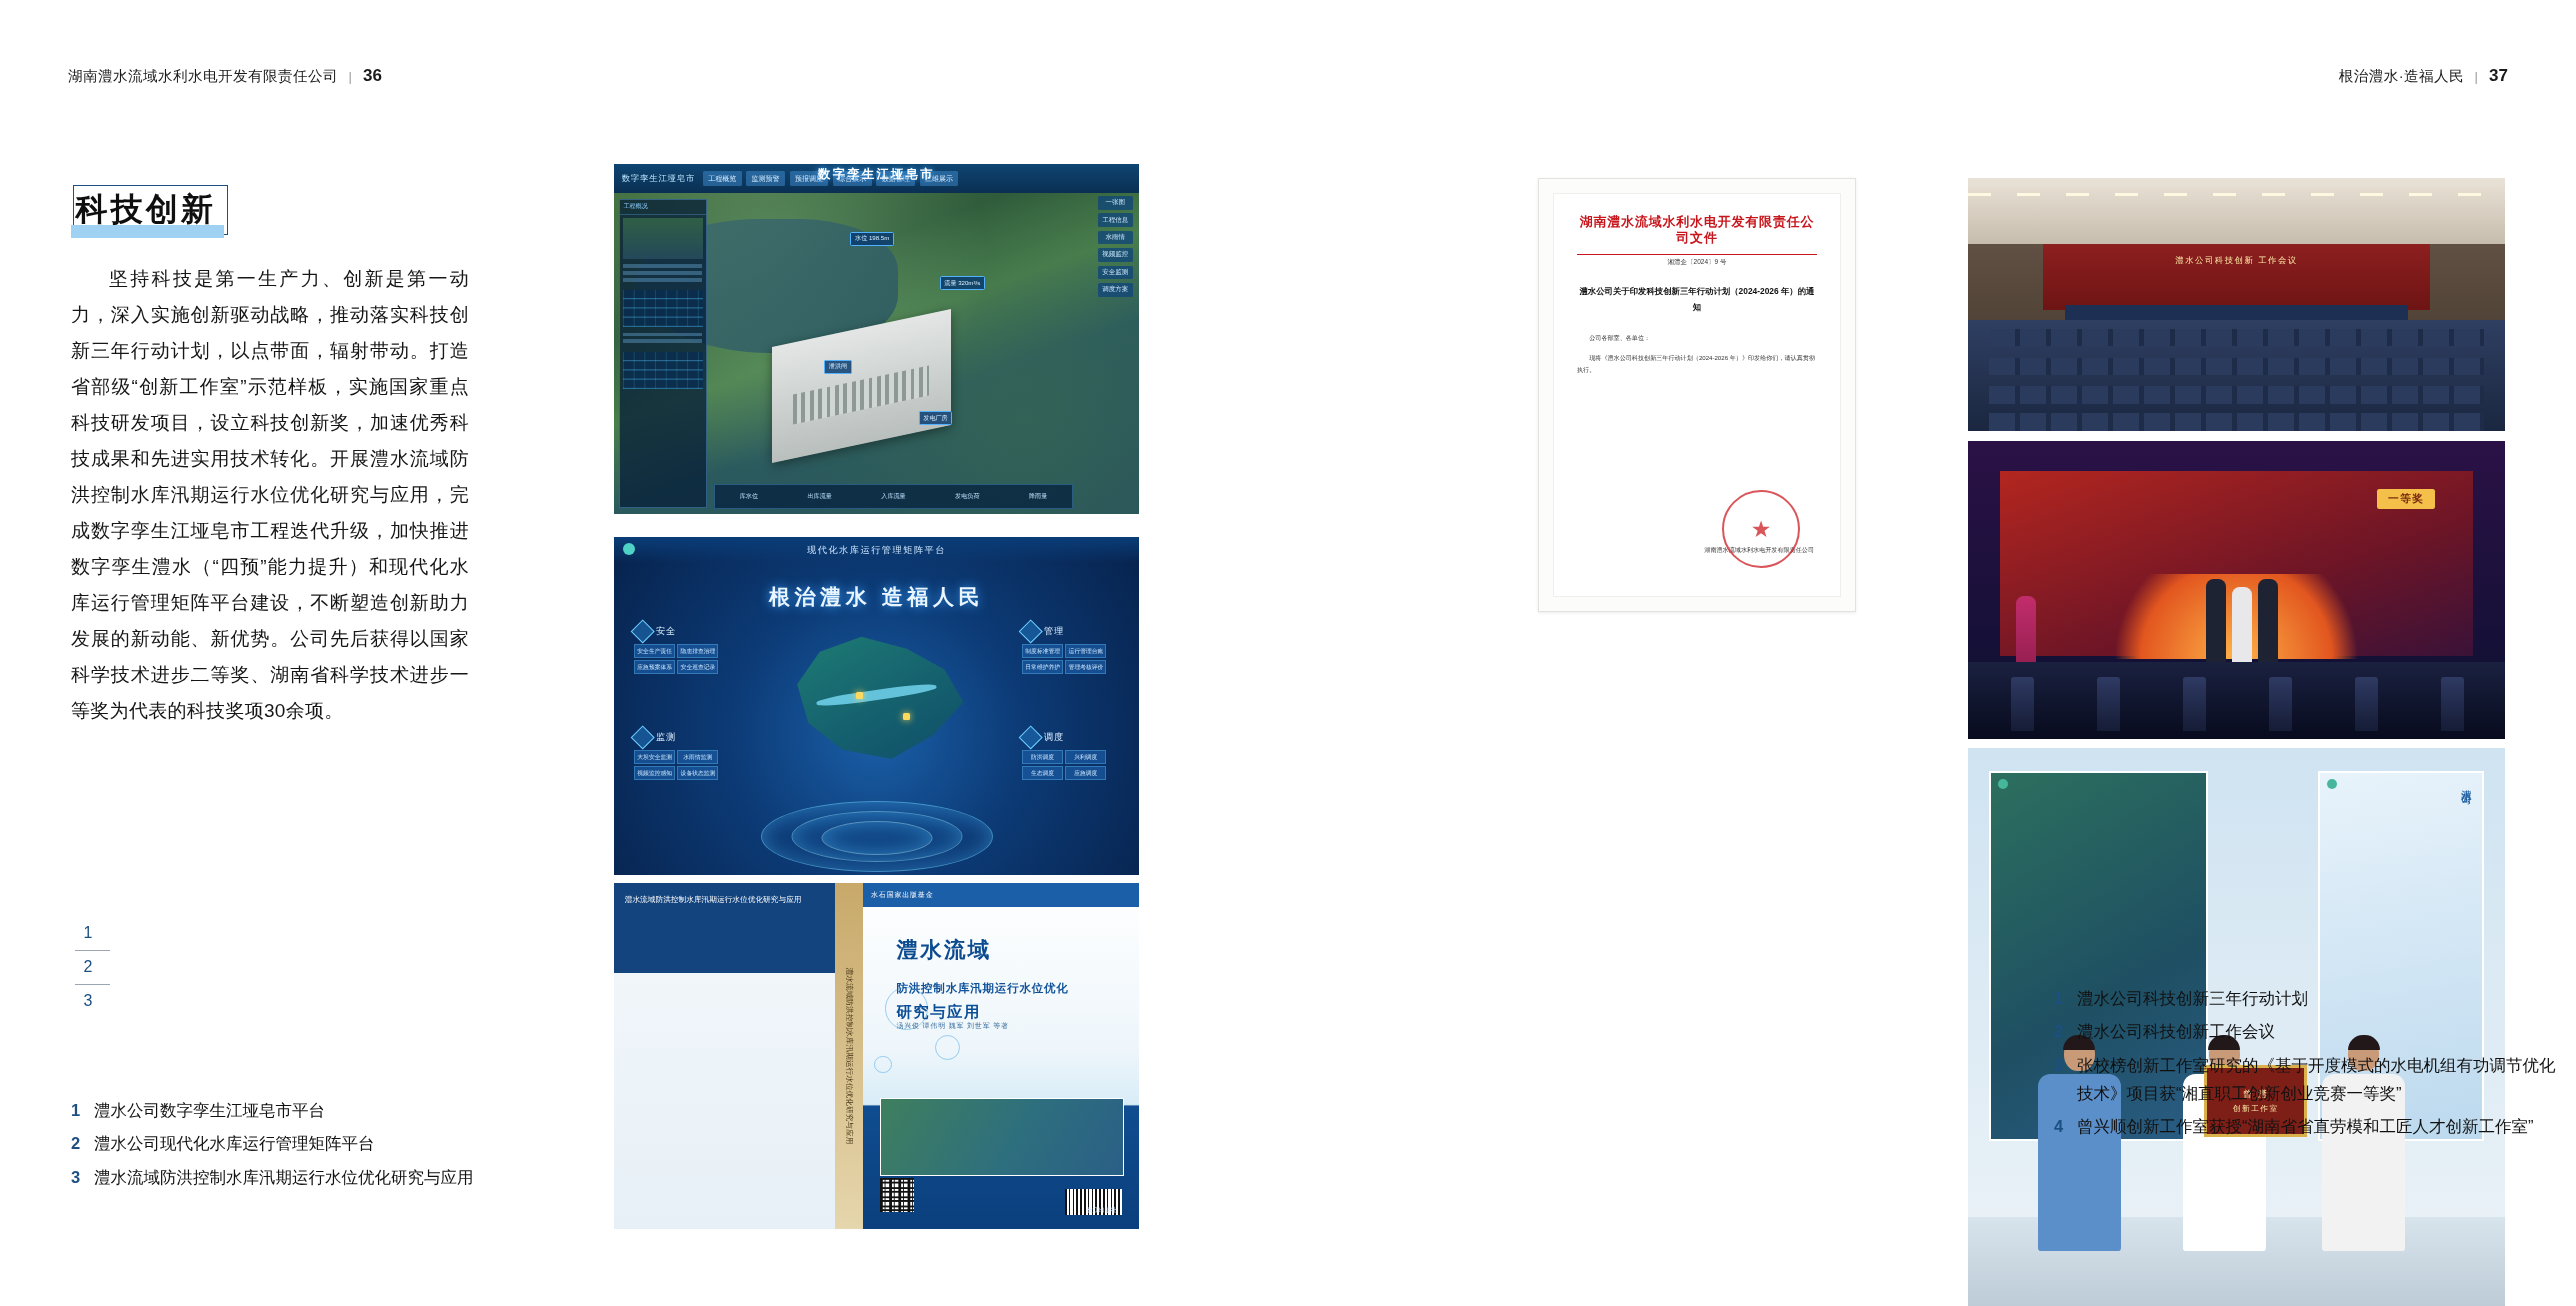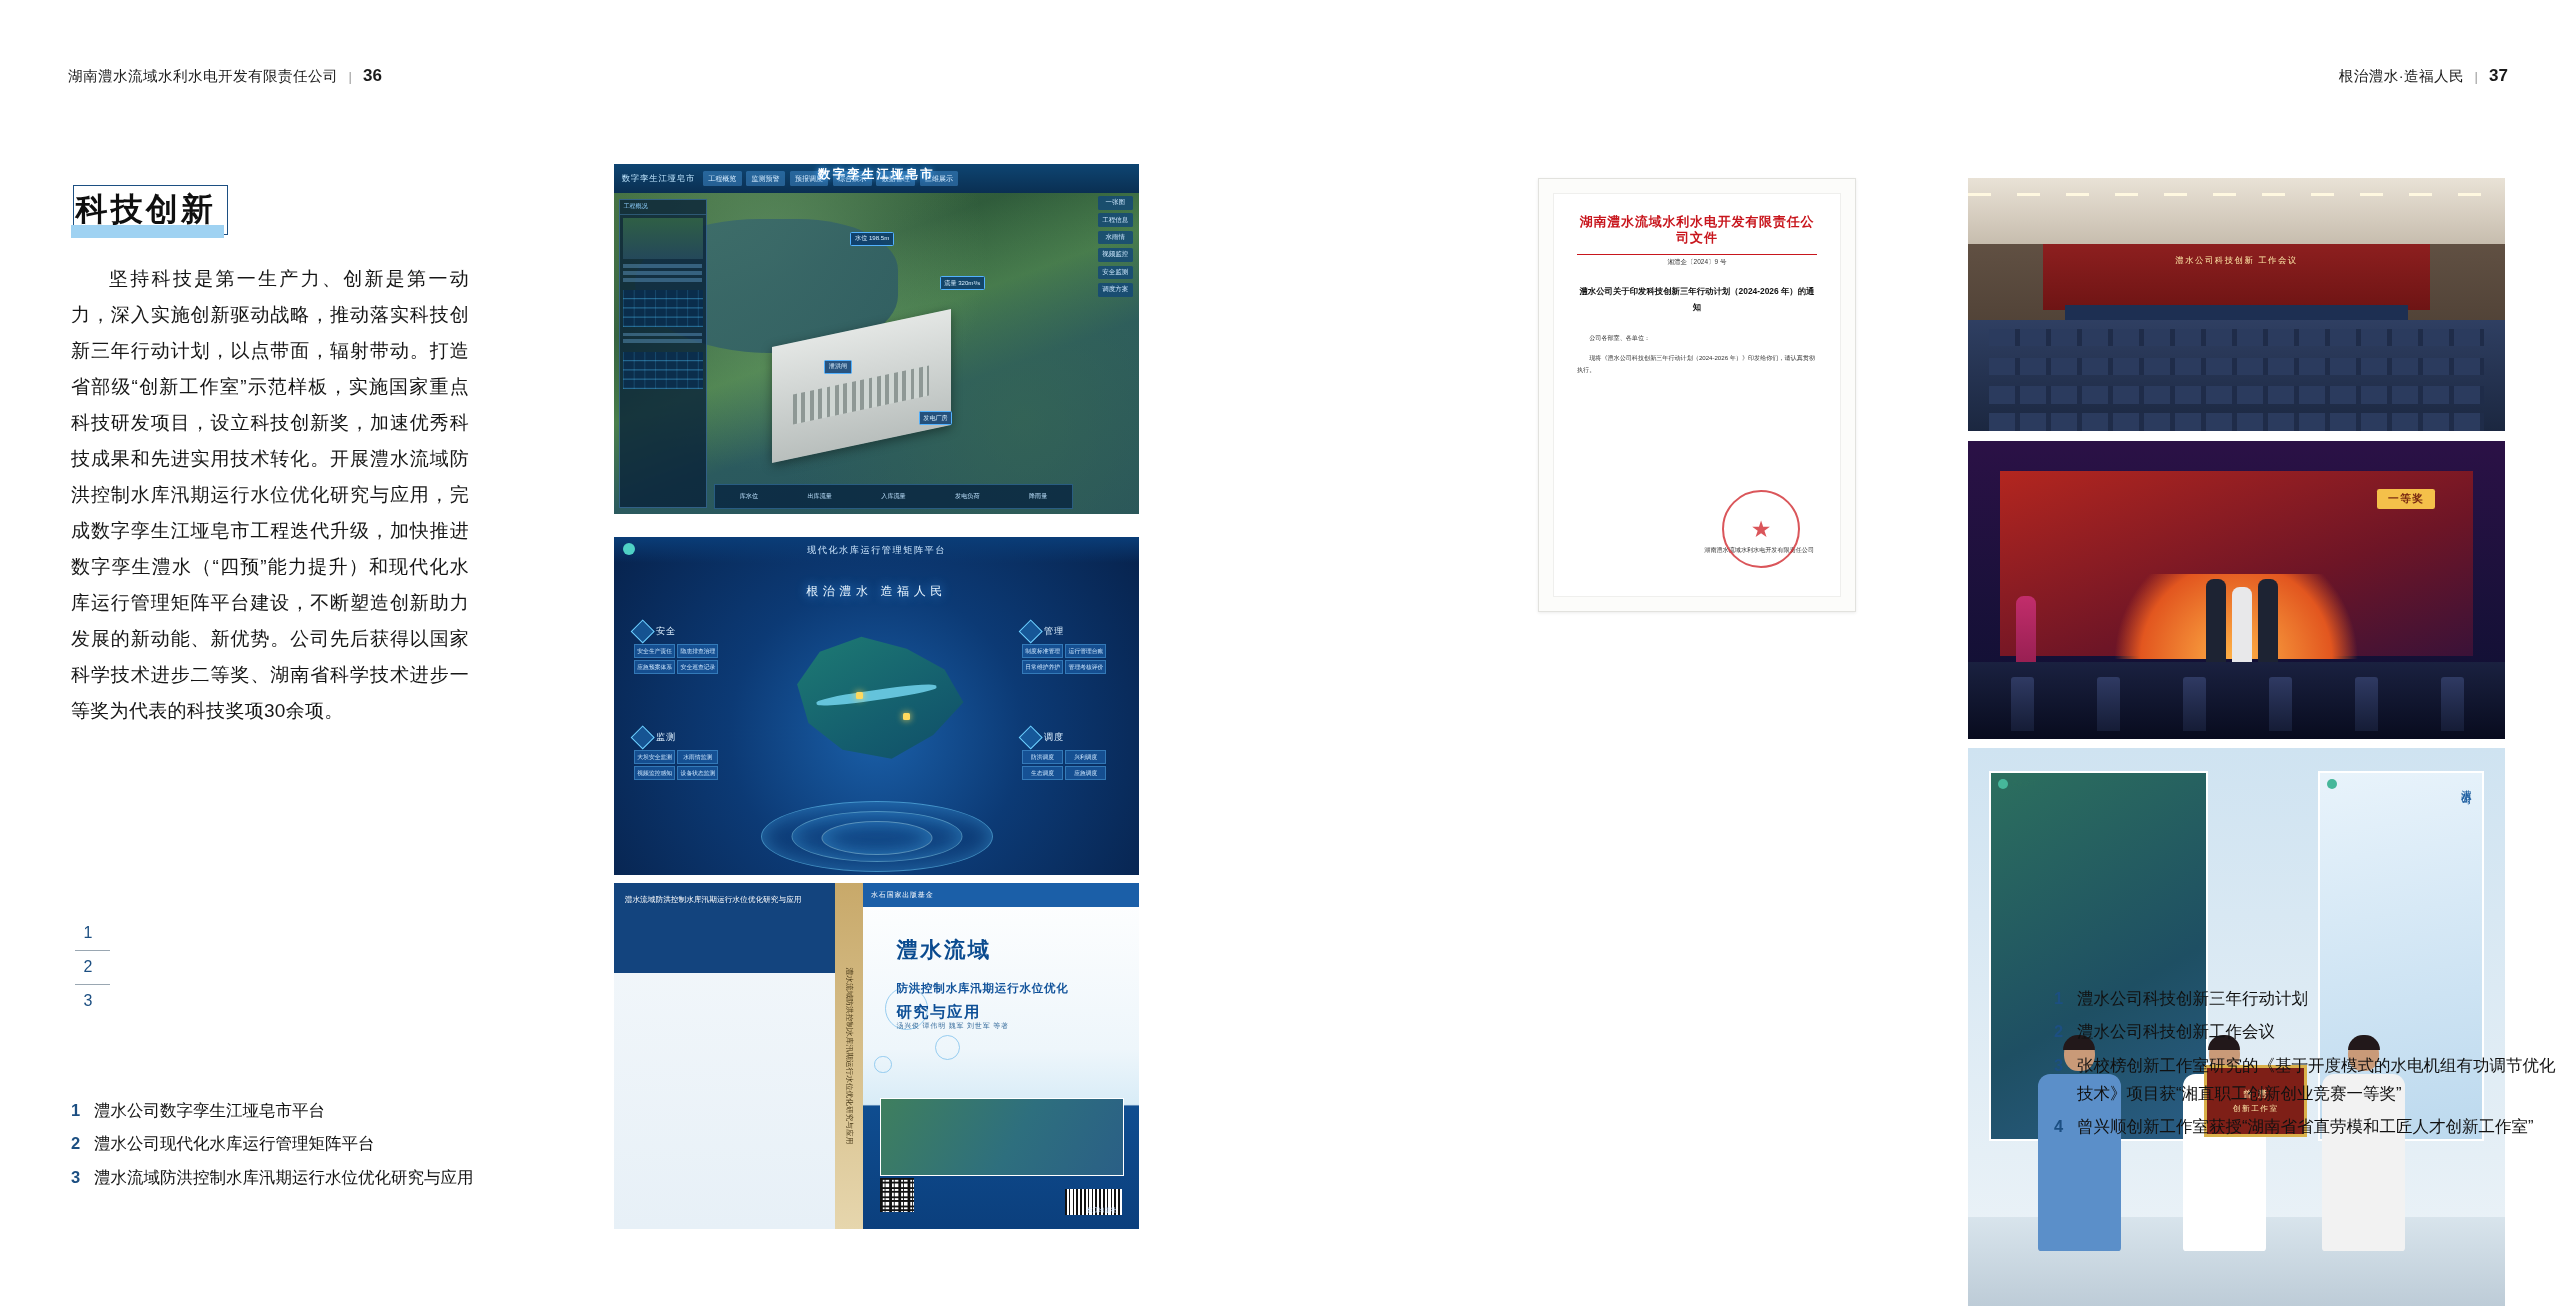--- a/index.html
+++ b/index.html
@@ -268,21 +268,21 @@
     background: linear-gradient(#0a3d78, rgba(10,50,100,0));
     display: flex; align-items: center; justify-content: center;
   }
   .basin-top .t { color: #cfe8ff; font-size: 9.2px; letter-spacing: 1.5px; }
   .basin-top .logo {
     position: absolute; left: 9.2px; top: 6.1px; width: 12.3px; height: 12.3px;
     border-radius: 50%; background: #4fd1c5;
   }
   .basin-slogan {
     position: absolute; left: 50%; top: 46px; transform: translateX(-50%);
-    font-size: 12px; letter-spacing: 4.6px; color: #eaf6ff; font-weight: normal;
+    font-size: 21px; letter-spacing: 4.6px; color: #eaf6ff; font-weight: bold;
     text-shadow: 0 0 10.7px #3aa0ff; white-space: nowrap;
   }
   .basin-map {
     position: absolute; left: 32%; top: 26%; width: 36%; height: 44%;
     background: linear-gradient(150deg, #1f7f74, #145e6e 60%, #0e4a66);
     clip-path: polygon(8% 40%, 20% 18%, 42% 8%, 66% 16%, 86% 30%, 96% 52%, 80% 74%, 58% 90%, 32% 84%, 14% 66%);
     box-shadow: 0 0 23px rgba(60,180,220,.45);
   }
   .basin-map::after {
     content: ""; position: absolute; left: 18%; top: 44%; width: 64%; height: 7%;

